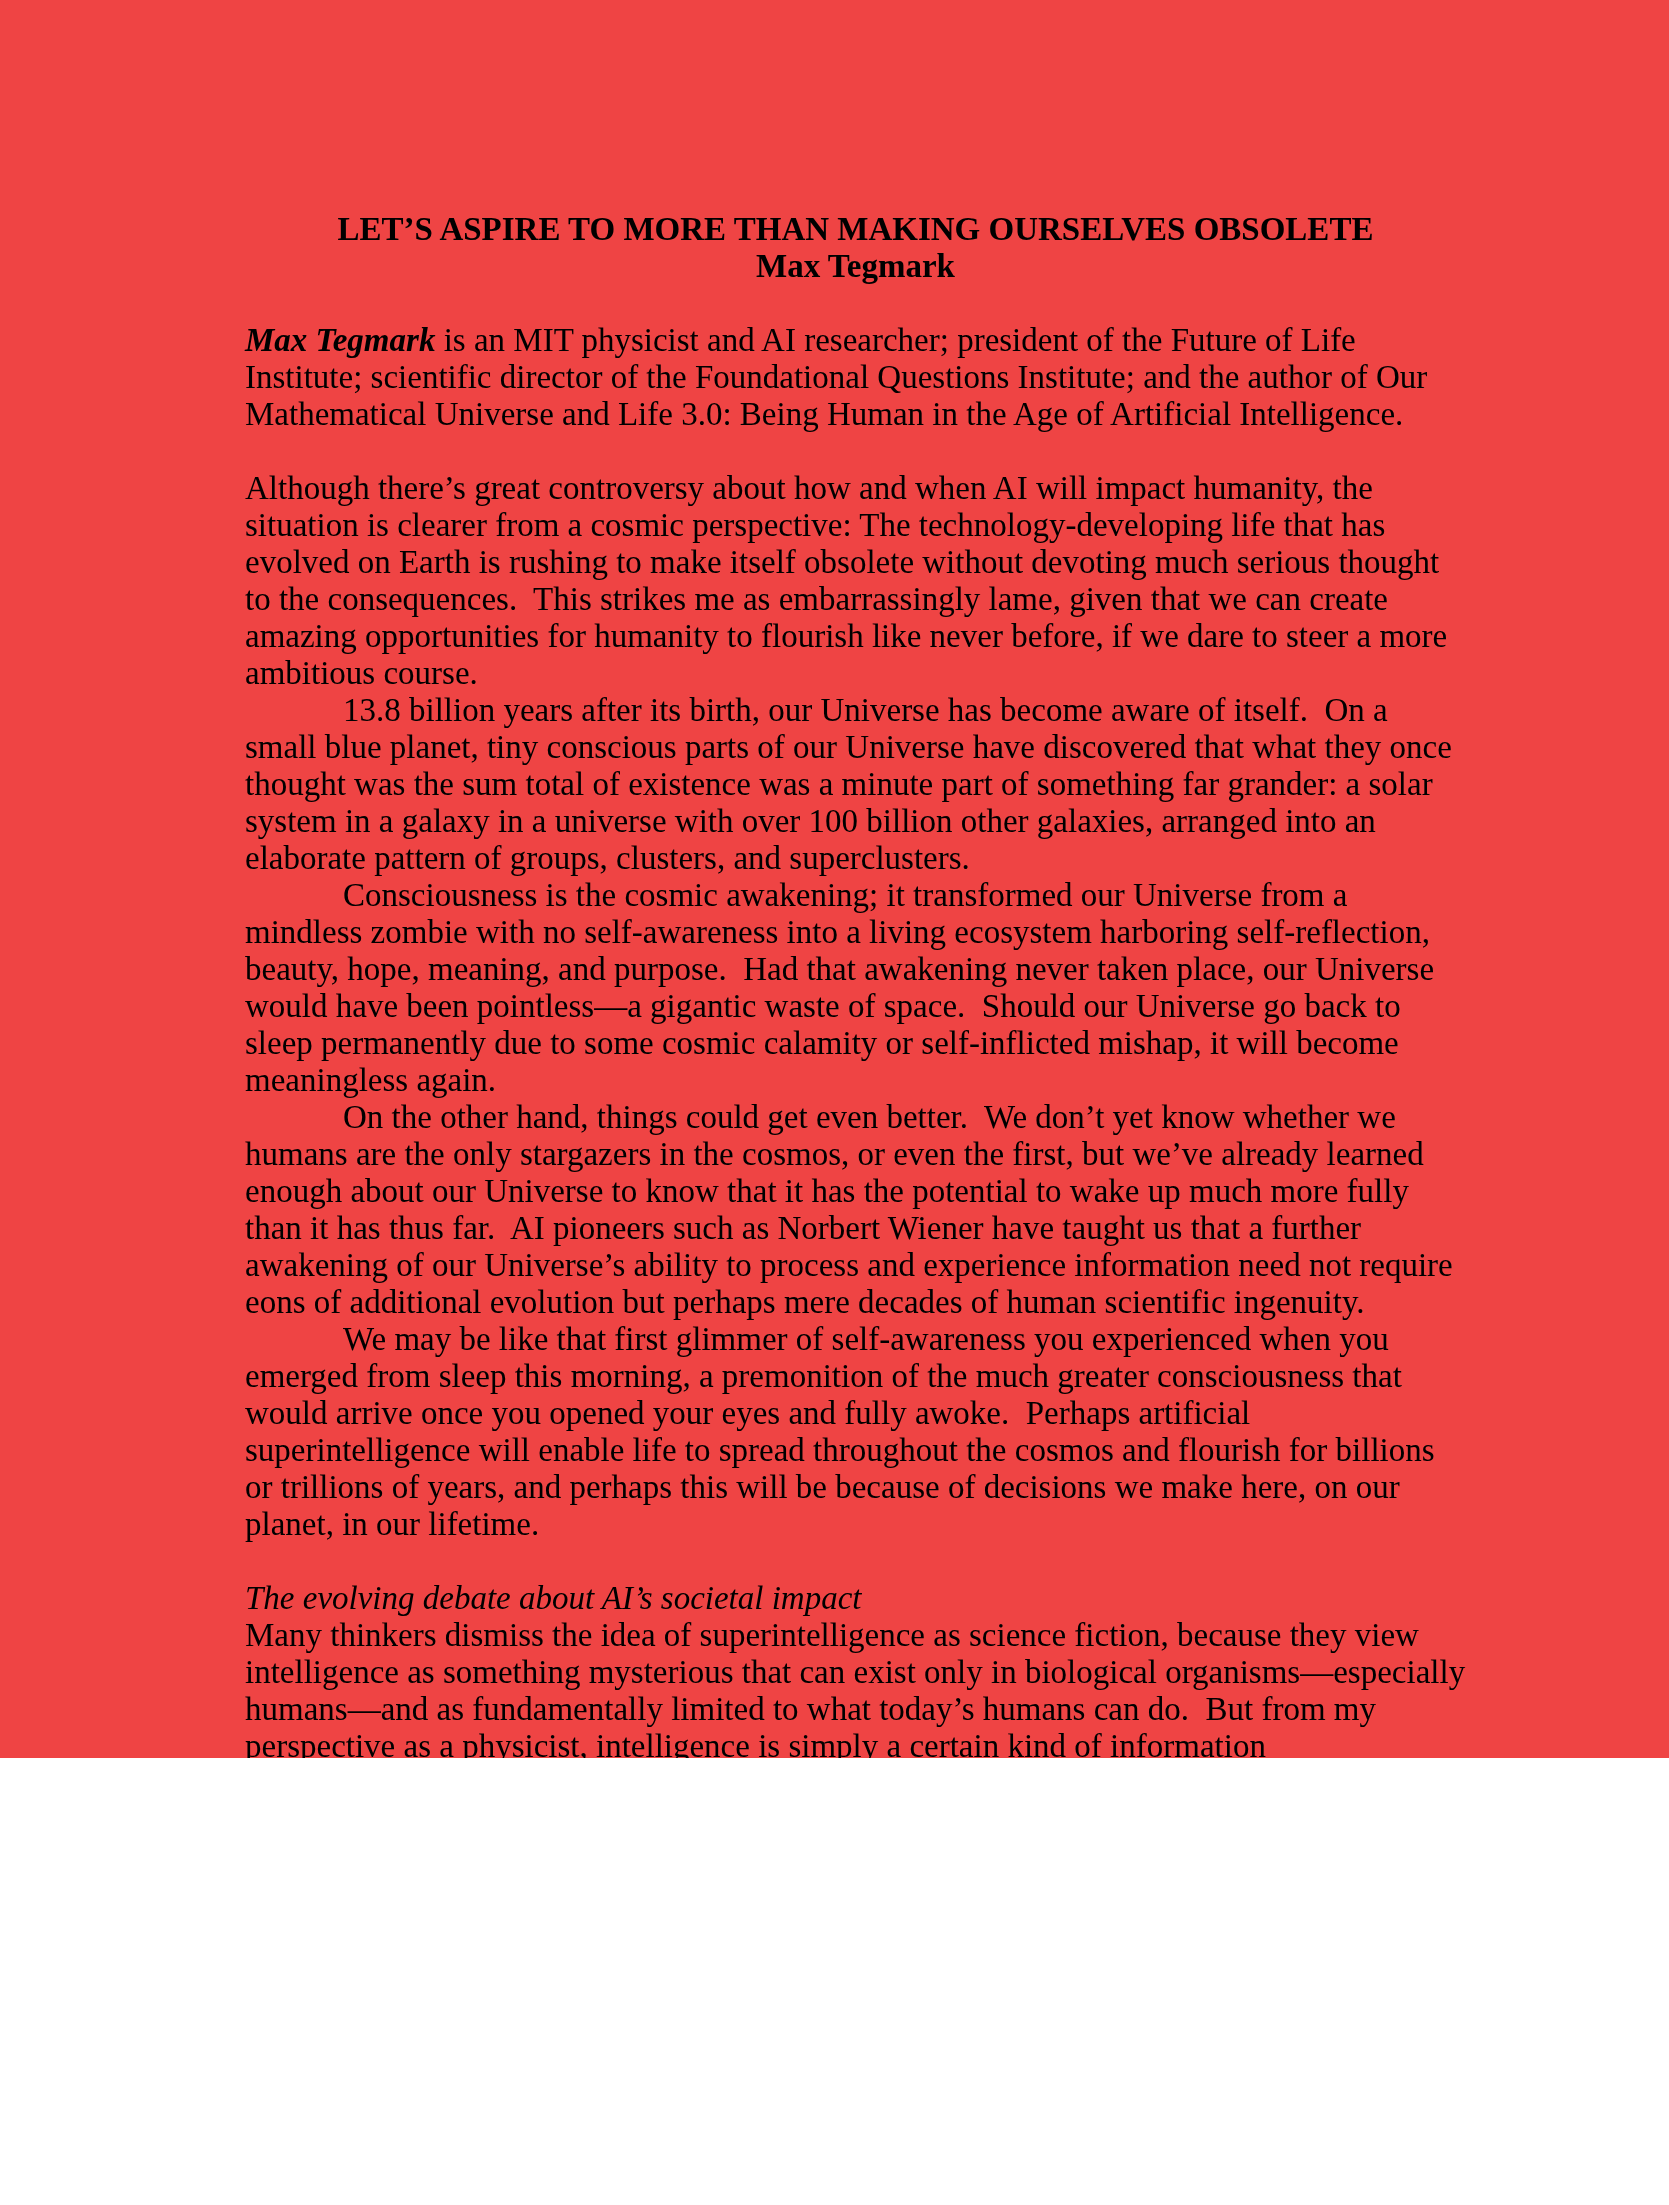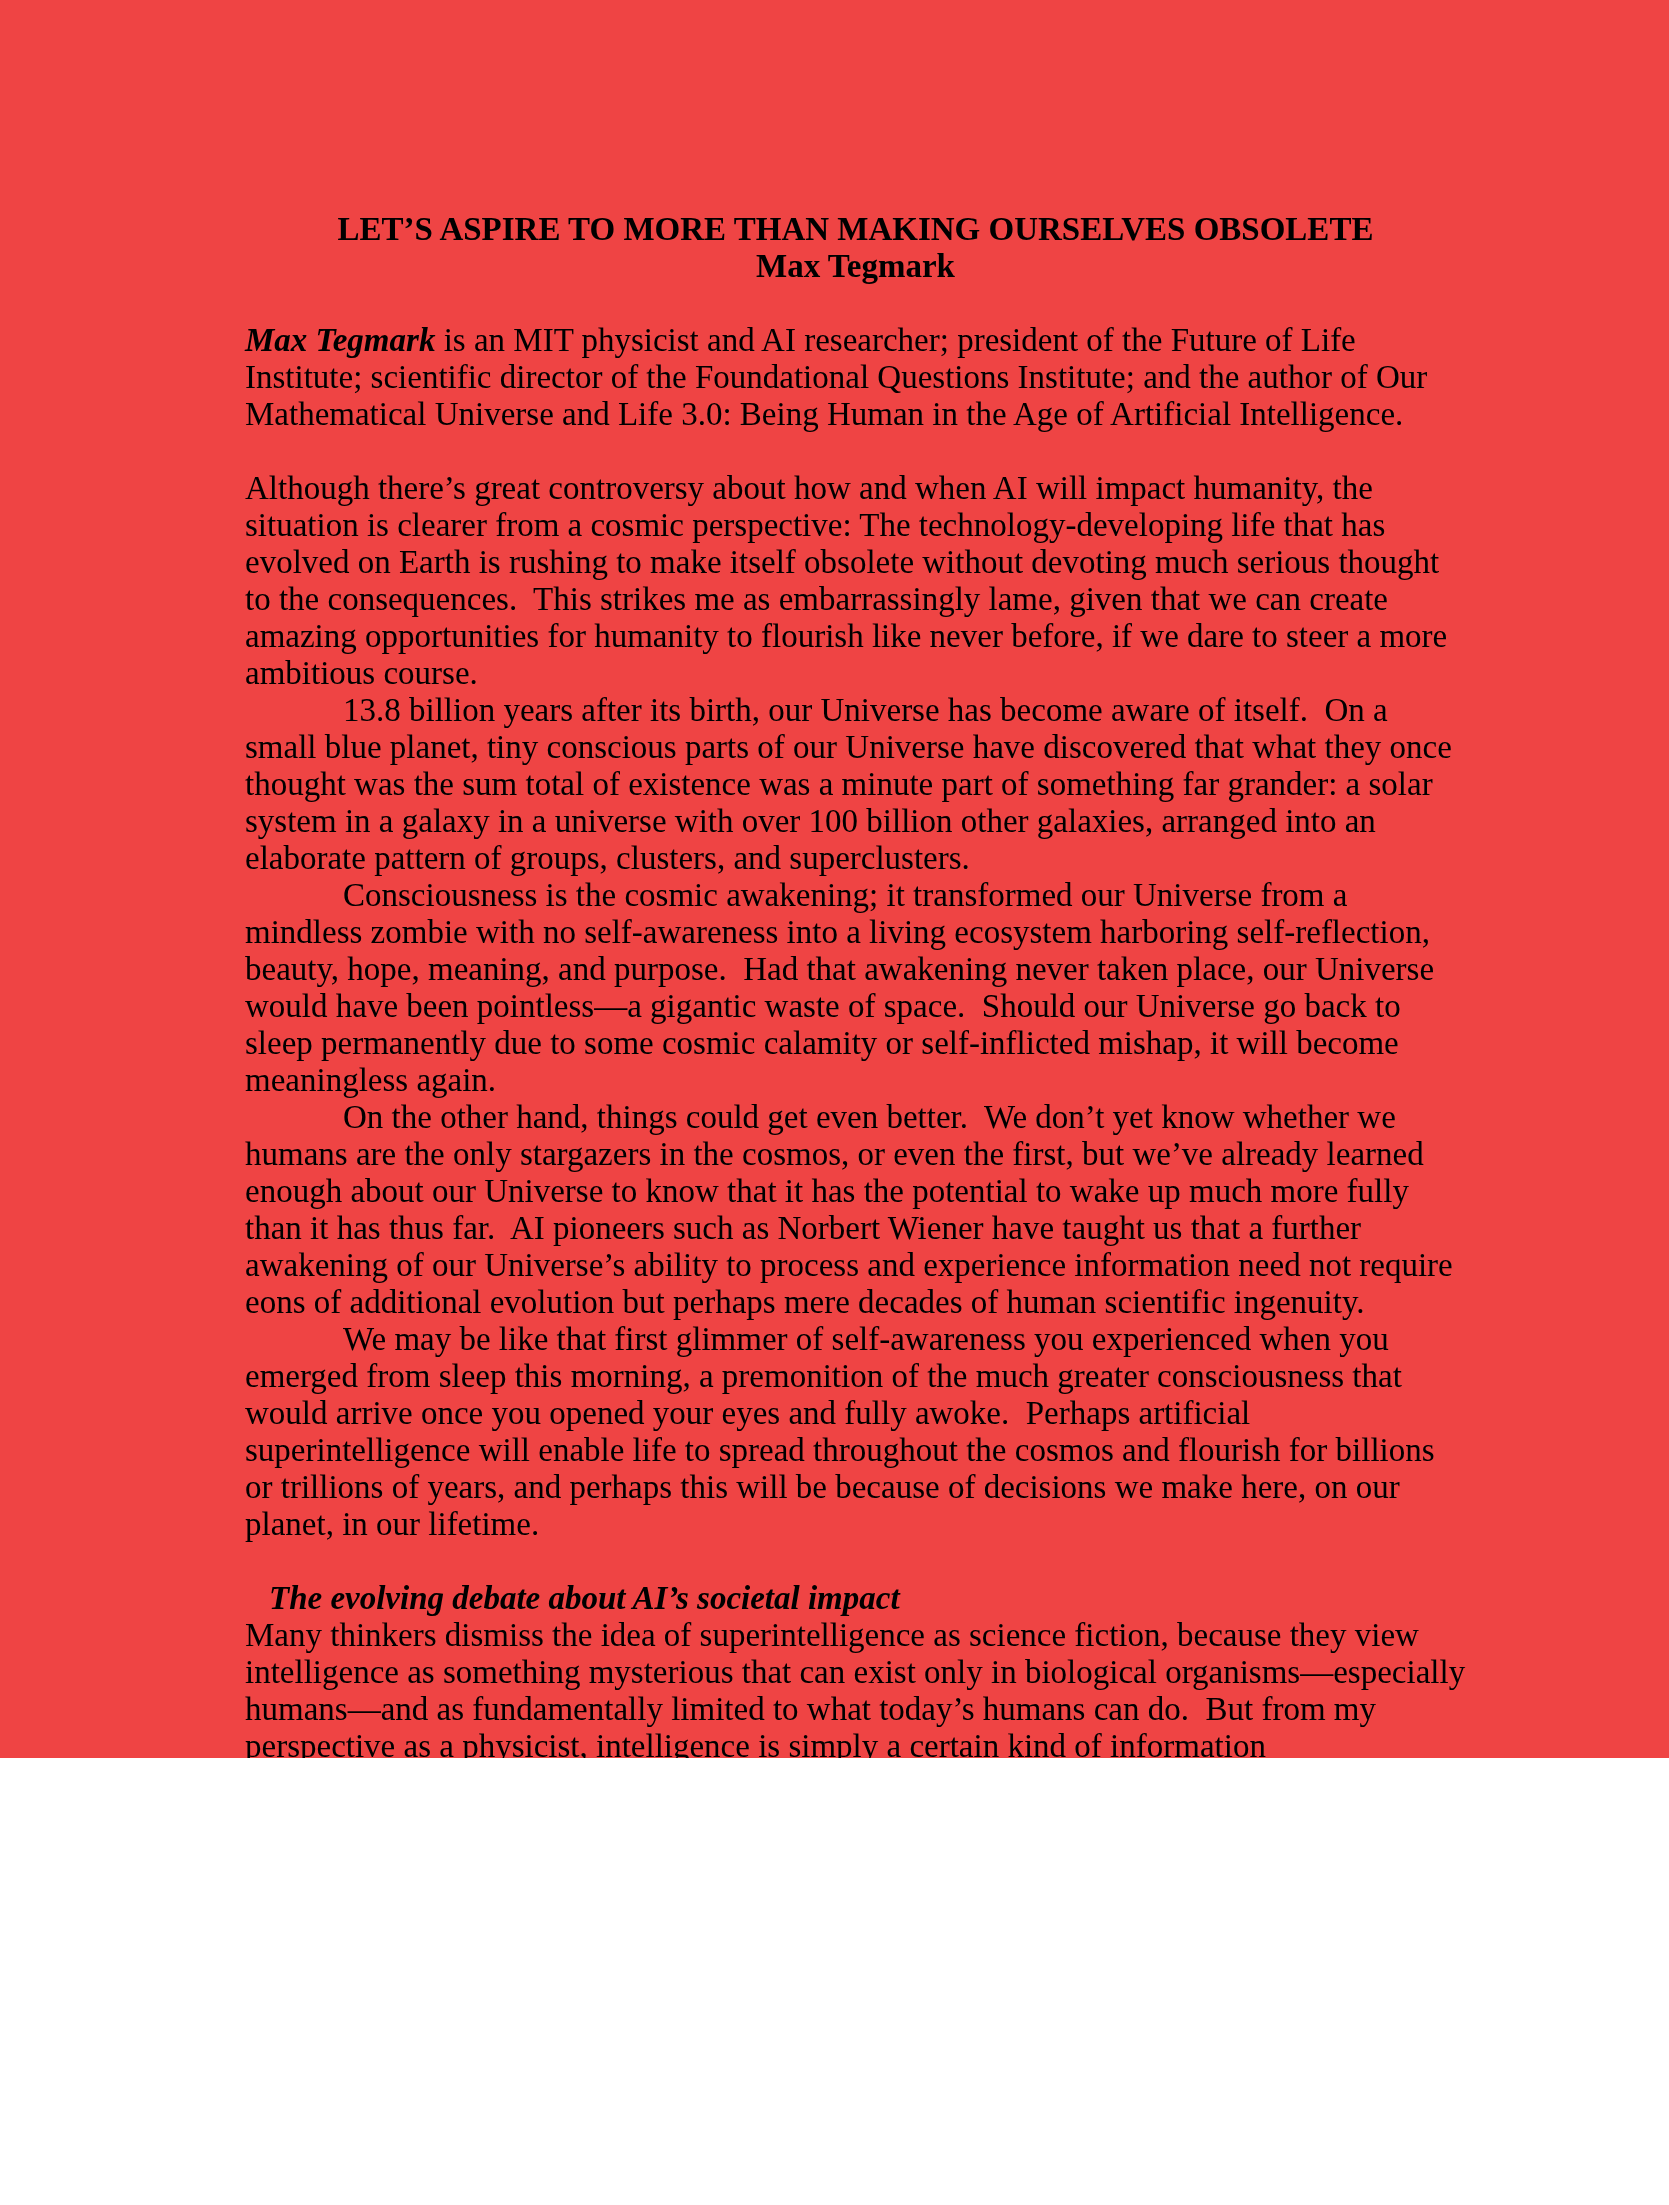--- a/index.html
+++ b/index.html
@@ -36,24 +36,23 @@
   .seg-bold-italic { font-style: italic; font-weight: bold; }
   .seg-italic { }
   .seg-roman { font-style: normal; font-weight: normal; }
   .body-block { margin-top: 37px; }
   .para {
     white-space: pre-wrap;
   }
   .para.indent { text-indent: 98px; }
   .section-heading {
     margin-top: 37px;
-    font-weight: bold;
+    font-weight: normal;
     font-style: italic;
     white-space: pre-wrap;
-    margin-left: 24px;
   }
   .page-number {
     position: absolute;
     top: 2027px;
     right: 219px;
     line-height: 33px;
   }
   .bates-stamp {
     position: absolute;
     top: 2159px;

